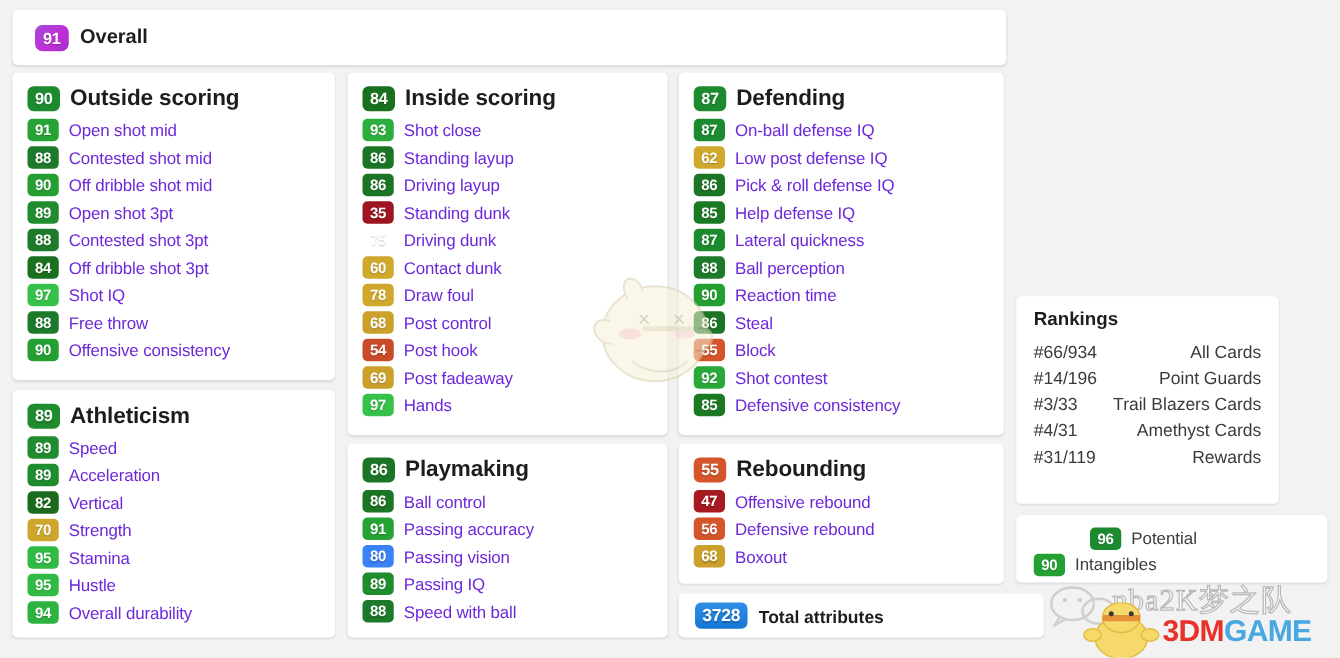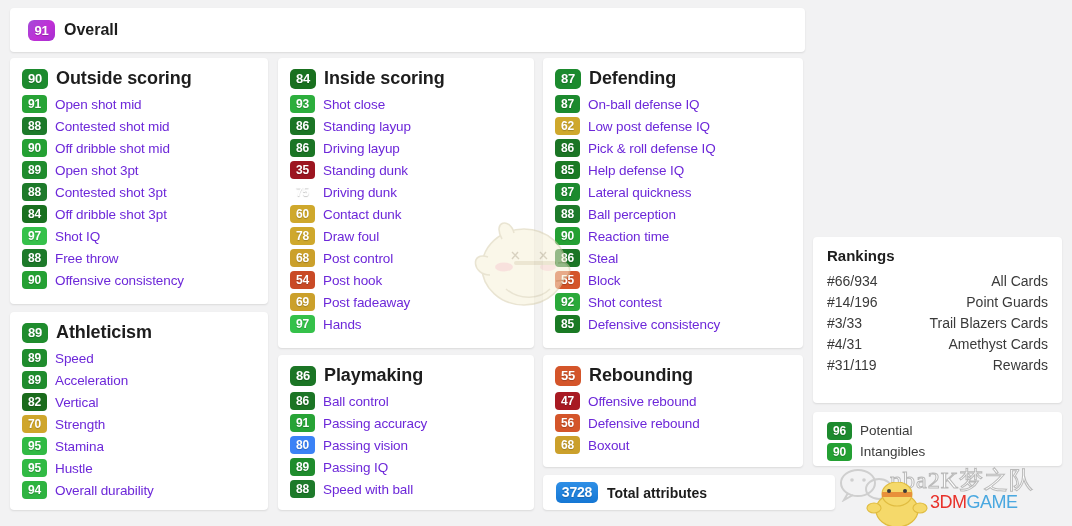--- a/index.html
+++ b/index.html
@@ -107,21 +107,21 @@
   #rebound-panel    { left: 543px; top: 355str; }
   #rebound-panel    { left: 543px; top: 355px; width: 260px; height: 112px; }
   #total-panel      { left: 543px; top: 475px; width: 292px; height: 35px; }
   #total-inner {
     display: flex; align-items: center; gap: 9px;
     padding: 0 0 0 13px; height: 100%;
   }
   #total-label { font-size: 14px; font-weight: bold; color: #1d1d1d; }
 
   
-  #rankings-panel { left: 813px; top: 237px; width: 249px; height: 166px; }
+  #rankings-panel { left: 813px; top: 237px; width: 210px; height: 166px; }
   #rankings-title {
     font-size: 15px; font-weight: bold; color: #1d1d1d;
     padding: 10px 14px 6px 14px;
   }
   .rank-row {
     display: flex; justify-content: space-between; align-items: center;
     padding: 0 14px; height: 21px;
   }
   .rank-pos  { font-size: 14px; color: #3a3a3a; }
   .rank-name { font-size: 14px; color: #3a3a3a; }
@@ -145,21 +145,21 @@
   #wm-cn-text {
     position: absolute; left: 52px; top: 2px;
     font-size: 24px; color: #ffffff;
     font-family: "Liberation Serif", serif;
     -webkit-text-stroke: 1px #b9b9b9;
     letter-spacing: 1px;
     white-space: nowrap;
   }
   #wm-3dm {
     position: absolute; left: 92px; top: 30px;
-    font-size: 18px; font-weight: normal; letter-spacing: -0.5px;
+    font-size: 24px; font-weight: bold; letter-spacing: -0.5px;
     font-family: "Liberation Sans", sans-serif;
   }
   #wm-3dm .r { color: #e8312a; }
   #wm-3dm .b { color: #4aa8e0; }
 </style>
 </head>
 <body>
 
 <div id="root">
 
@@ -437,21 +437,21 @@
         <div class="rank-row">
           <span class="rank-pos">#31/119</span>
           <span class="rank-name">Rewards</span>
         </div>
       </div>
   </div>
 
   <div class="panel" id="extras-panel">
     <div id="extras-inner">
         <div class="extra-row">
-          <span class="badge" style="background: rgb(28, 138, 46);">96</span>
+          <span class="badge" style="background: rgb(28, 138, 46); margin-left: 45px;">96</span>
           <span class="extra-label">Potential</span>
         </div>
         <div class="extra-row">
           <span class="badge" style="background: rgb(36, 160, 51);">90</span>
           <span class="extra-label">Intangibles</span>
         </div>
       </div>
   </div>
 
   <div id="duck-watermark">

